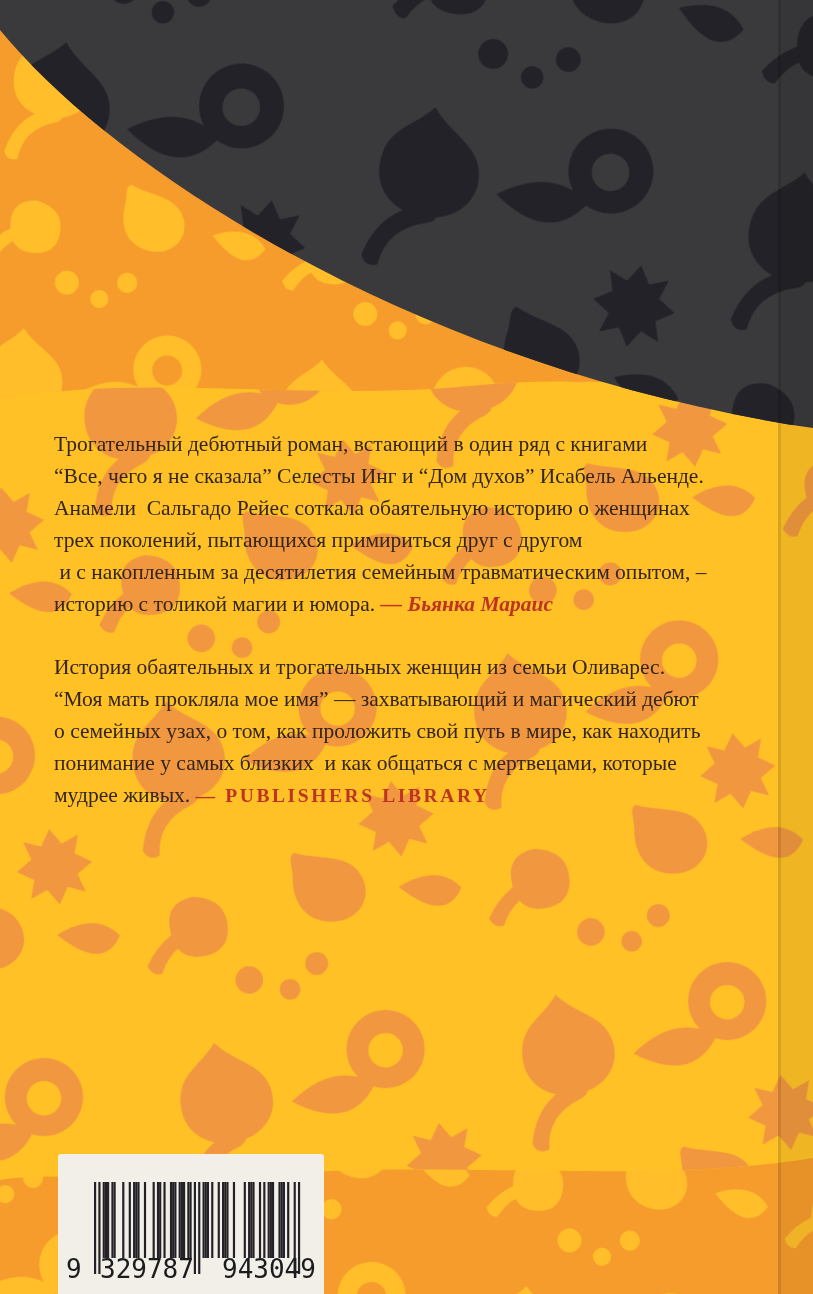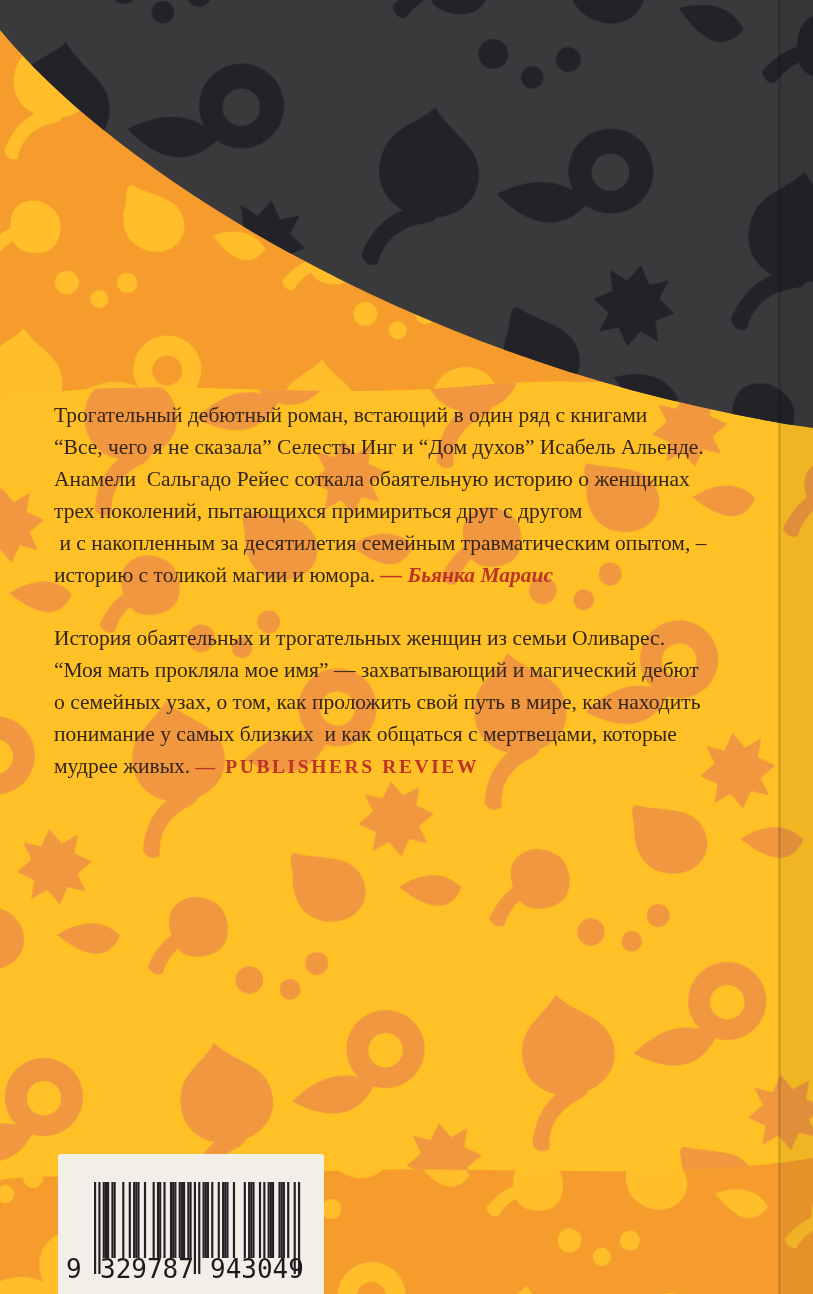--- a/index.html
+++ b/index.html
@@ -3,41 +3,41 @@
 <meta charset="utf-8">
 <style>
   html,body{margin:0;padding:0;}
   body{
     width:813px;height:1294px;position:relative;overflow:hidden;
     background:#f59c2c;
     font-family:"Liberation Serif","DejaVu Serif",serif;
   }
   .bg-svg{position:absolute;left:0;top:0;width:813px;height:1294px;display:block;}
   .reviews{
-    position:absolute;left:54px;top:399px;width:740px;
+    position:absolute;left:54px;top:428px;width:740px;
     font-size:21.5px;line-height:32px;color:#33251b;
     white-space:pre;
   }
   .quote{margin:0 0 31px 0;}
   .attr{color:#bd3425;font-weight:bold;text-align:right;}
   .attr-name{font-style:italic;}
   .attr-caps{font-size:19.5px;letter-spacing:2.6px;}
   .barcode-label{
     position:absolute;left:58px;top:1154px;width:266px;height:140px;
     background:#f2efe8;border-radius:3px 3px 0 0;
   }
   .barcode-svg{position:absolute;left:0;top:0;display:block;}
   .bc-digit{
     position:absolute;top:100px;
     font-family:"DejaVu Sans Mono","Liberation Mono",monospace;
     font-size:26px;color:#1c1b1d;letter-spacing:0;
   }
   .bc-first{left:8px;}
   .bc-left{left:42px;}
-  .bc-right{left:152px;text-align:center;}
+  .bc-right{left:164px;text-align:center;}
 </style>
 </head>
 <body>
 
 <svg class="bg-svg" viewBox="0 0 813 1294" xmlns="http://www.w3.org/2000/svg">
   <defs>
     <g id="tile">
       <path d="M58,24c16,20 42,24 44,50c2,22-16,38-40,38C38,112 20,96 22,72C24,46 44,42 58,24Z"></path>
       <path fill-rule="evenodd" d="M205,16a34,34 0 1 0 0.1,0ZM205,36a15,15 0 1 1 -0.1,0Z"></path>
       <path d="M118,84q40,-30 74,-6q-26,40 -74,6Z"></path>
@@ -77,21 +77,21 @@
 
 <div class="reviews"><p class="quote">Трогательный дебютный роман, встающий в один ряд с книгами
 “Все, чего я не сказала” Селесты Инг и “Дом духов” Исабель Альенде.
 Анамели  Сальгадо Рейес соткала обаятельную историю о женщинах
 трех поколений, пытающихся примириться друг с другом
  и с накопленным за десятилетия семейным травматическим опытом, –
 историю с толикой магии и юмора. <span class="attr attr-name">— Бьянка Мараис</span></p><p class="quote">История обаятельных и трогательных женщин из семьи Оливарес.
 “Моя мать прокляла мое имя” — захватывающий и магический дебют
 о семейных узах, о том, как проложить свой путь в мире, как находить
 понимание у самых близких  и как общаться с мертвецами, которые
-мудрее живых. <span class="attr attr-caps">— PUBLISHERS REVIEW</span></p></div>
+мудрее живых. <span class="attr attr-caps">— PUBLISHERS LIBRARY</span></p></div>
 
 <div class="barcode-label">
   <svg class="barcode-svg" width="266" height="140" viewBox="0 0 266 140" xmlns="http://www.w3.org/2000/svg" id="bc-svg">
       <rect x="36.00" y="28" width="2.17" height="92" fill="#242126"></rect>
       <rect x="40.34" y="28" width="2.17" height="92" fill="#242126"></rect>
       <rect x="44.68" y="28" width="2.17" height="76" fill="#242126"></rect>
       <rect x="46.85" y="28" width="2.17" height="76" fill="#242126"></rect>
       <rect x="49.02" y="28" width="2.17" height="76" fill="#242126"></rect>
       <rect x="53.36" y="28" width="2.17" height="76" fill="#242126"></rect>
       <rect x="55.53" y="28" width="2.17" height="76" fill="#242126"></rect>

